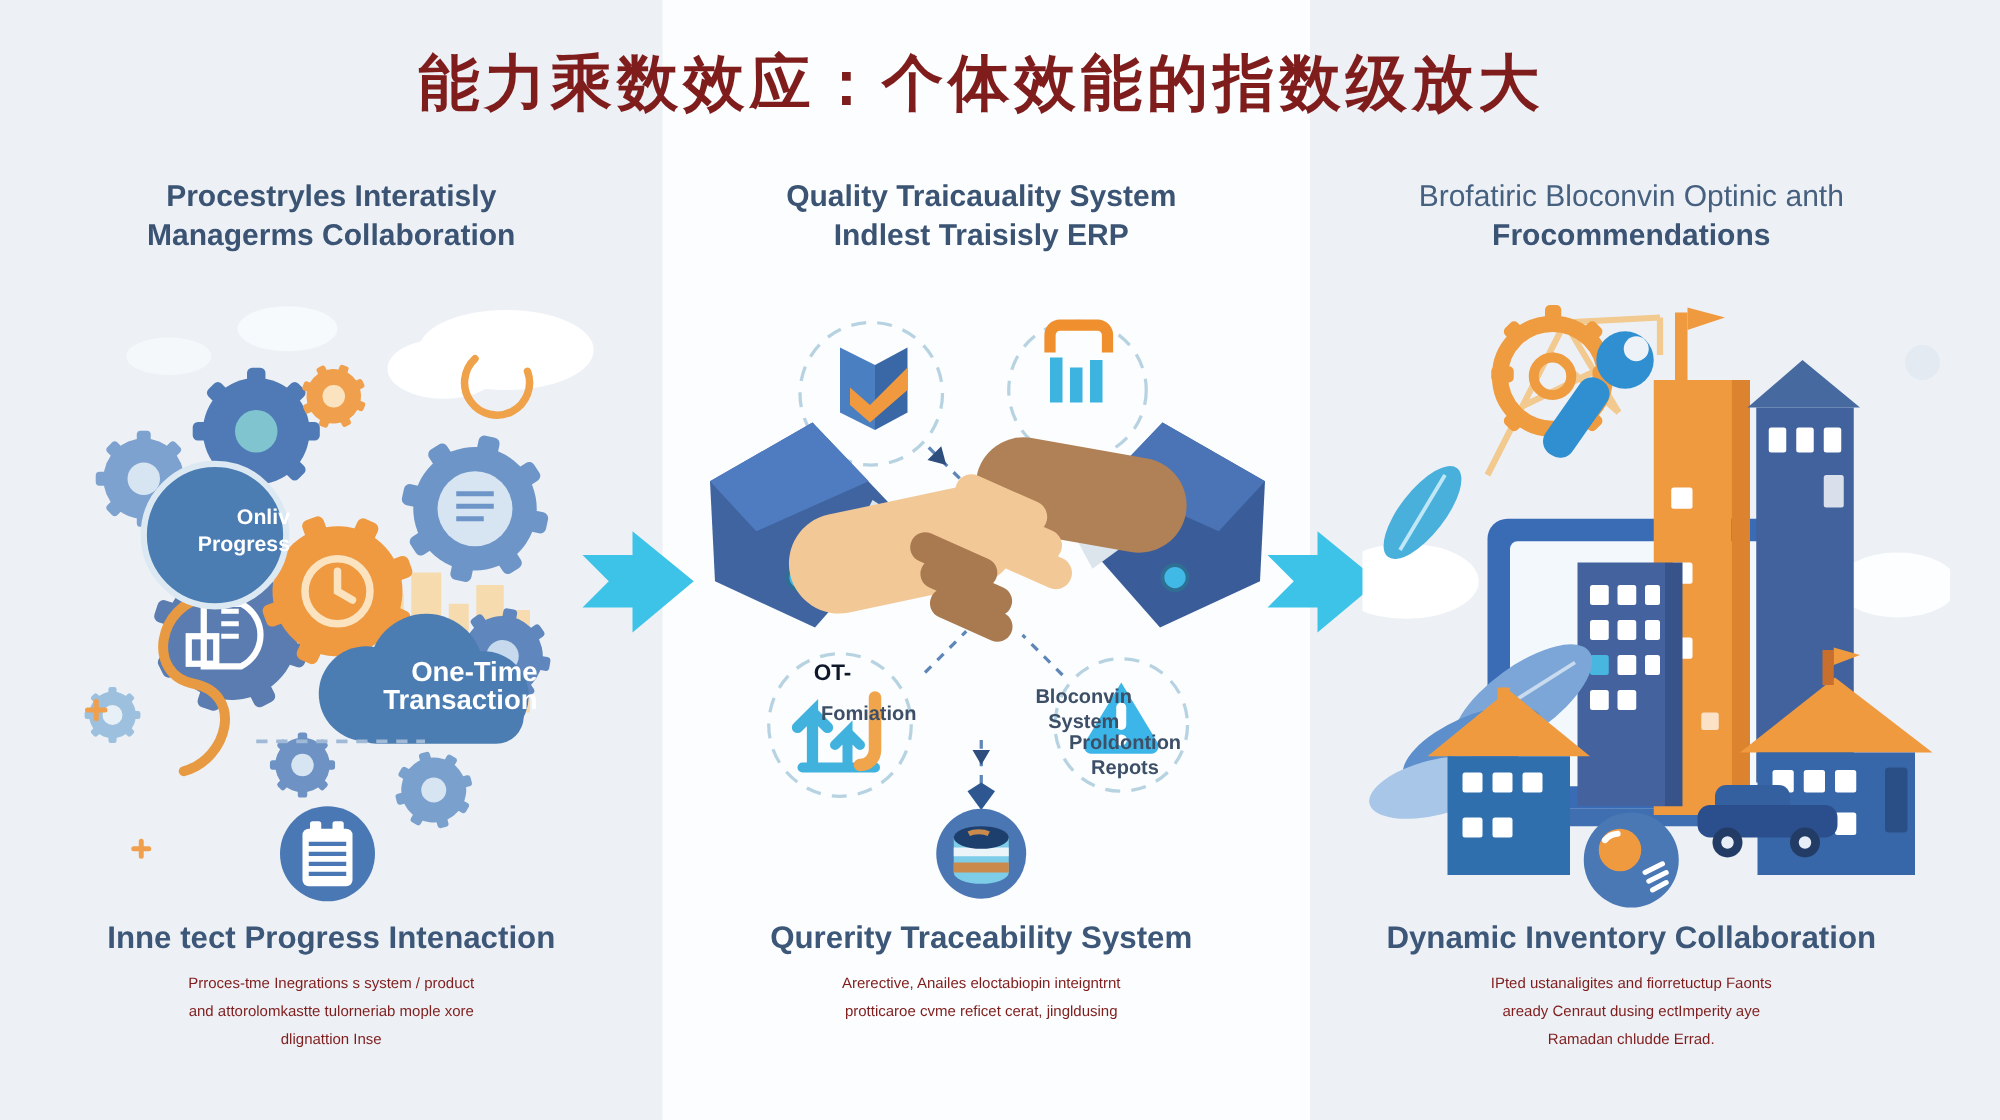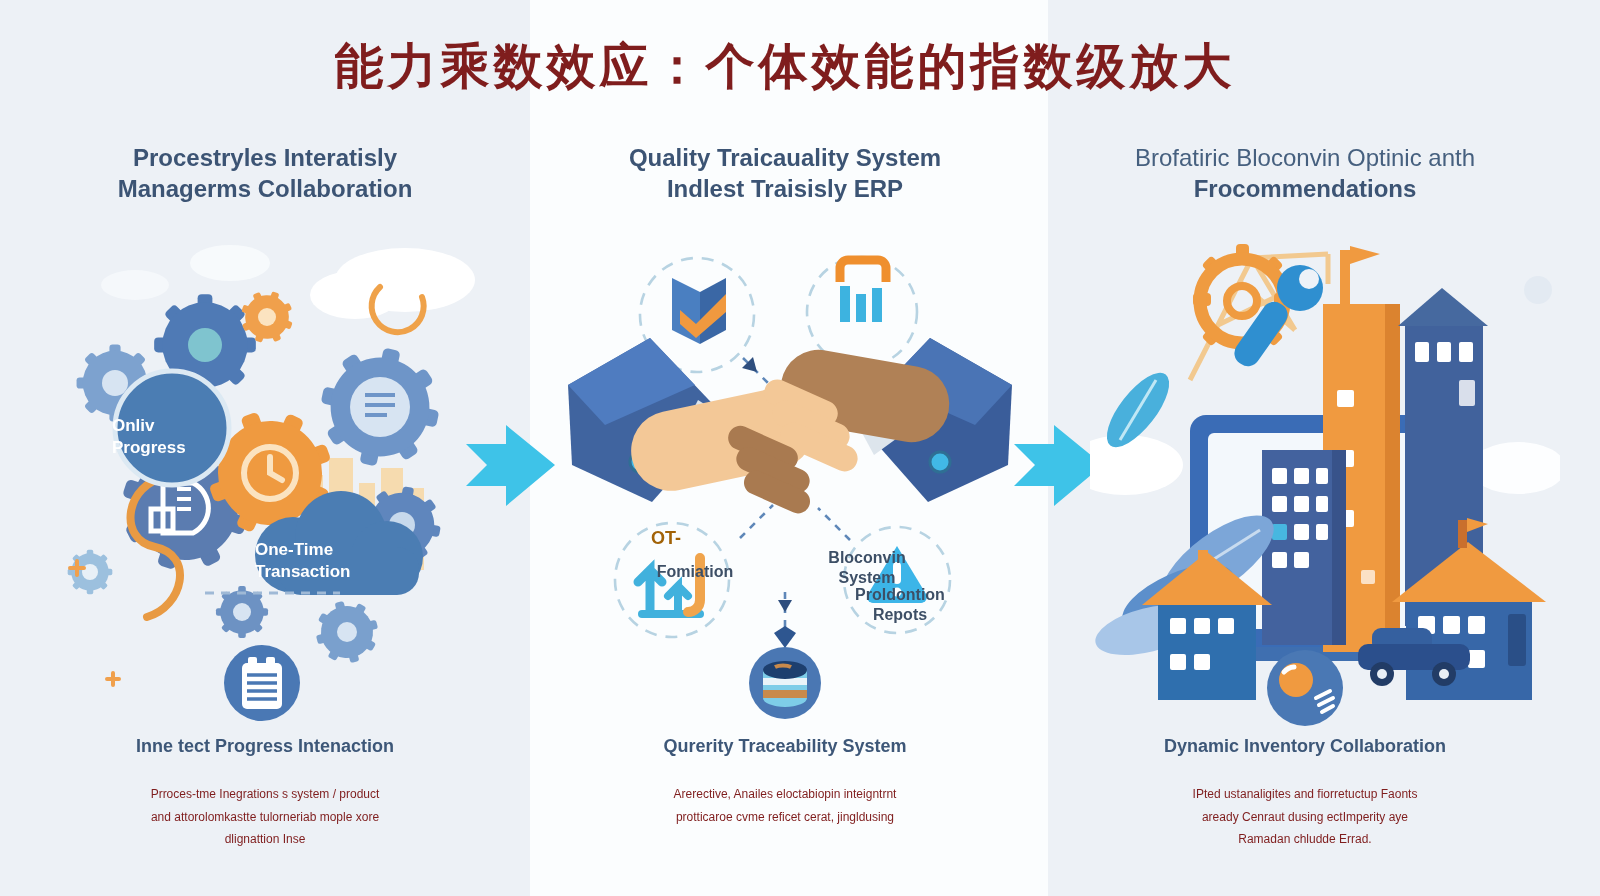--- a/index.html
+++ b/index.html
@@ -5,25 +5,25 @@
   html,body{margin:0;padding:0;}
   body{font-family:"Liberation Sans",sans-serif;}
   .canvas{position:relative;width:1600px;height:896px;background:#edf1f6;overflow:hidden;}
   .mid-band{position:absolute;left:530px;top:0;width:518px;height:896px;background:#fbfdfe;}
   .title{position:absolute;left:0;top:34px;width:1570px;text-align:center;font-size:49px;font-weight:700;
          color:#7f1d1d;letter-spacing:4px;}
   .col-header{position:absolute;top:142px;text-align:center;font-size:24px;line-height:31px;font-weight:600;color:#3c5474;}
   .col-header .light{font-weight:400;color:#46607f;}
   .col-header .bold{font-weight:700;}
   .footer-block{position:absolute;top:736px;text-align:center;}
-  .footer-title{font-size:18px;font-weight:700;color:#3d5778;margin-bottom:26px;}
+  .footer-title{font-size:25px;font-weight:700;color:#3d5778;margin-bottom:10px;}
   .footer-line{font-size:12px;line-height:22.5px;color:#7f1d1d;}
-  .overlay-label{position:absolute;text-align:left;color:#fff;font-weight:600;margin-top:12px;}
+  .overlay-label{position:absolute;text-align:right;color:#fff;font-weight:600;}
   .badge-label{position:absolute;text-align:center;color:#3d4f66;font-size:16px;font-weight:600;line-height:20px;}
-  .ot-label{position:absolute;color:#a16207;font-size:18px;font-weight:700;}
+  .ot-label{position:absolute;color:#0f172a;font-size:18px;font-weight:700;}
   svg{display:block;}
 </style>
 </head>
 <body>
 
 <div class="canvas">
   <div class="mid-band"></div>
 
   <div class="title">能力乘数效应：个体效能的指数级放大</div>
 
@@ -126,21 +126,21 @@
       <rect x="187" y="438" width="40" height="46" rx="5" fill="#ffffff"></rect>
       <rect x="193" y="432" width="9" height="9" rx="2" fill="#ffffff"></rect>
       <rect x="211" y="432" width="9" height="9" rx="2" fill="#ffffff"></rect>
       <path d="M192,450 h30 M192,458 h30 M192,466 h30 M192,474 h30" stroke="#4a78b4" stroke-width="3.4"></path>
     </g>
   </svg>
   <div class="overlay-label" style="left:112px;top:403px;width:120px;font-size:17px;line-height:22px;">
     <div>Onliv</div>
     <div>Progress</div>
   </div>
-  <div class="overlay-label" style="left:255px;top:527px;width:175px;font-size:17px;line-height:22px;font-weight:700;">
+  <div class="overlay-label" style="left:255px;top:527px;width:175px;font-size:22px;line-height:22px;font-weight:700;">
     <div>One-Time</div>
     <div>Transaction</div>
   </div>
 
   <svg style="position:absolute;left:460px;top:418px;" width="100" height="95" viewBox="0 0 100 95">
     <polygon points="6,26 46,26 46,7 95,47 46,88 46,68 6,68 27,47" fill="#3ec3e8"></polygon>
   </svg>
   <svg style="position:absolute;left:1008px;top:418px;" width="100" height="95" viewBox="0 0 100 95">
     <polygon points="6,26 46,26 46,7 95,47 46,88 46,68 6,68 27,47" fill="#3ec3e8"></polygon>
   </svg>

